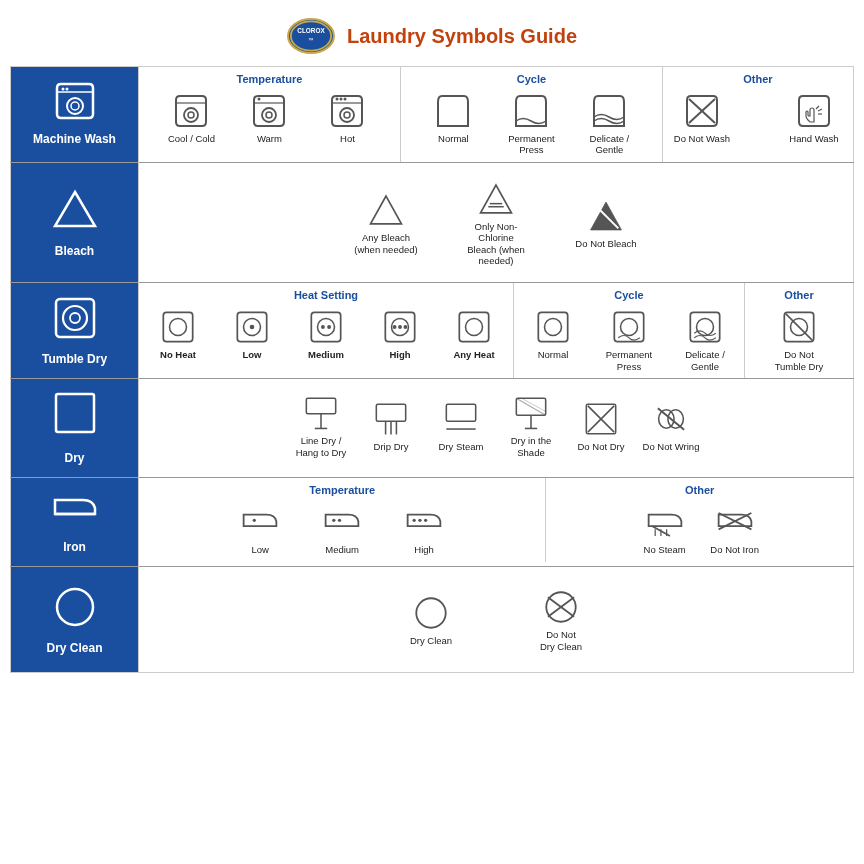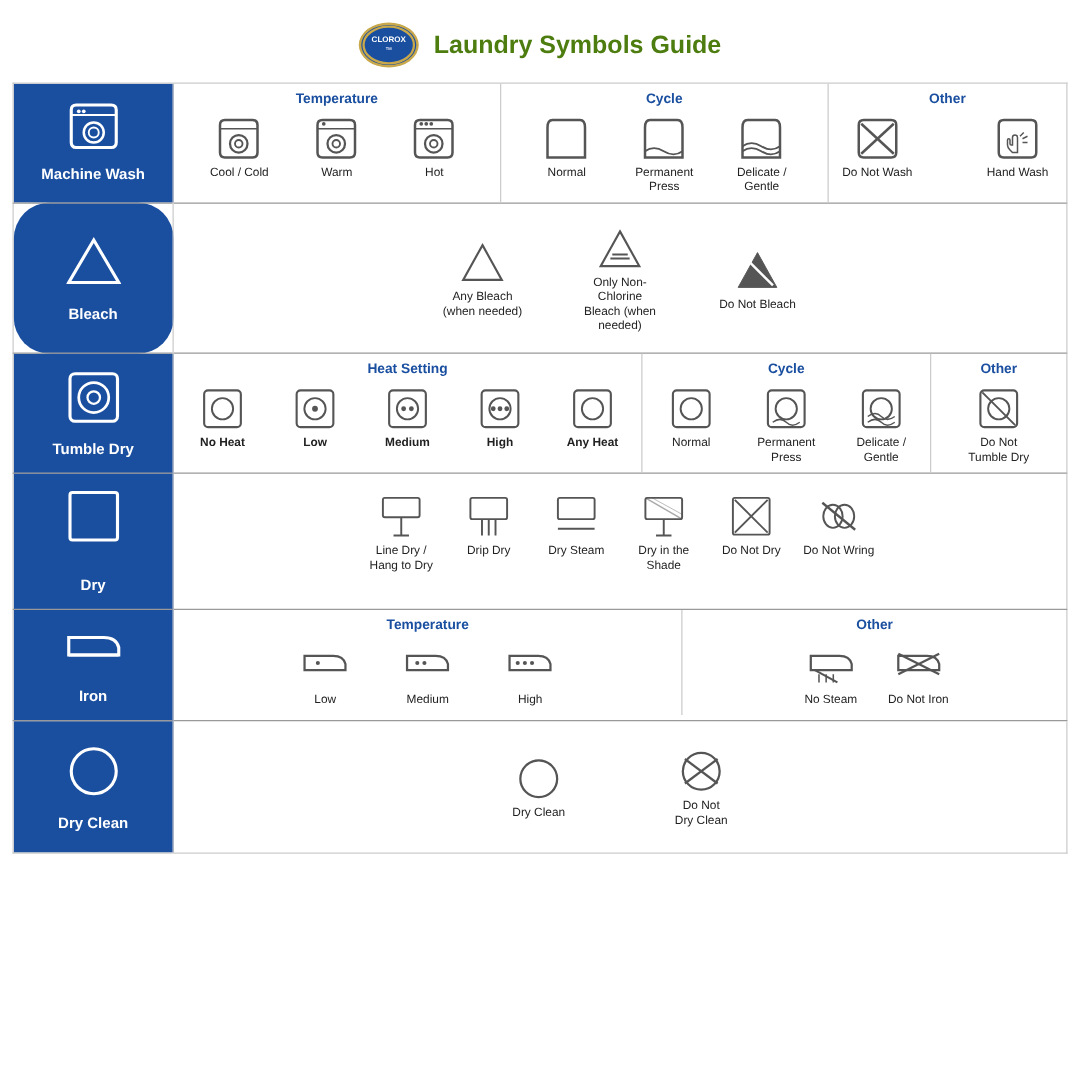--- a/index.html
+++ b/index.html
@@ -28,21 +28,21 @@
       background: #1a4fa0;
       border-radius: 50%;
       width: 48px;
       height: 36px;
       position: relative;
       border: 2px solid #c8a84b;
     }
     .page-title {
       font-size: 20px;
       font-weight: bold;
-      color: #4d7c0f;
+      color: #c2410c;
     }
     .guide-table {
       width: 100%;
       border-collapse: collapse;
       border: 1px solid #ccc;
     }
     .row-header {
       background: #1a4fa0;
       color: #fff;
       width: 128px;
@@ -230,21 +230,21 @@
                 </div>
                 <span class="item-label">Hand Wash</span>
               </div>
             </div>
           </div>
         </div>
       </td>
     </tr>
 
     <tr style="border-top:1px solid #ccc;">
-      <td class="row-header" style="background:#1a4fa0;color:#fff;width:128px;text-align:center;vertical-align:middle;padding:12px 6px;border-right:1px solid #ccc;border-top:1px solid #999;border-radius:29px;">
+      <td class="row-header" style="background:#1a4fa0;color:#fff;width:128px;text-align:center;vertical-align:middle;padding:12px 6px;border-right:1px solid #ccc;border-top:1px solid #999;">
         <span class="icon-large">
           <svg width="44" height="44" viewBox="0 0 44 44">
             <polygon points="22,4 42,38 2,38" fill="none" stroke="white" stroke-width="2.5"></polygon>
           </svg>
         </span>
         <span class="label" style="font-size:12px;font-weight:bold;display:block;margin-top:2px;">Bleach</span>
       </td>
       <td style="padding:0;vertical-align:top;border-top:1px solid #999;">
         <div style="display:flex;justify-content:center;align-items:center;padding:16px 8px;gap:40px;">
           <div class="item">
@@ -409,24 +409,24 @@
       </td>
     </tr>
 
     <tr style="border-top:1px solid #ccc;">
       <td class="row-header" style="background:#1a4fa0;color:#fff;width:128px;text-align:center;vertical-align:middle;padding:12px 6px;border-right:1px solid #ccc;border-top:1px solid #999;">
         <span class="icon-large">
           <svg width="44" height="44" viewBox="0 0 44 44">
             <rect x="3" y="3" width="38" height="38" rx="2" fill="none" stroke="white" stroke-width="2.5"></rect>
           </svg>
         </span>
-        <span class="label" style="font-size:12px;font-weight:bold;display:block;margin-top:18px;">Dry</span>
+        <span class="label" style="font-size:12px;font-weight:bold;display:block;margin-top:8px;">Dry</span>
       </td>
       <td style="padding:0;vertical-align:top;border-top:1px solid #999;">
-        <div style="display:flex;justify-content:center;padding:14px 8px;">
+        <div style="display:flex;justify-content:center;align-items:center;padding:14px 8px;">
 
           <div class="item">
             <div class="item-icon">
               <svg width="34" height="34" viewBox="0 0 44 44">
                 <rect x="3" y="3" width="38" height="20" rx="2" fill="none" stroke="#555" stroke-width="2"></rect>
                 <line x1="22" y1="23" x2="22" y2="42" stroke="#555" stroke-width="2"></line>
                 <line x1="14" y1="42" x2="30" y2="42" stroke="#555" stroke-width="2"></line>
               </svg>
             </div>
             <span class="item-label">Line Dry /<br>Hang to Dry</span>

